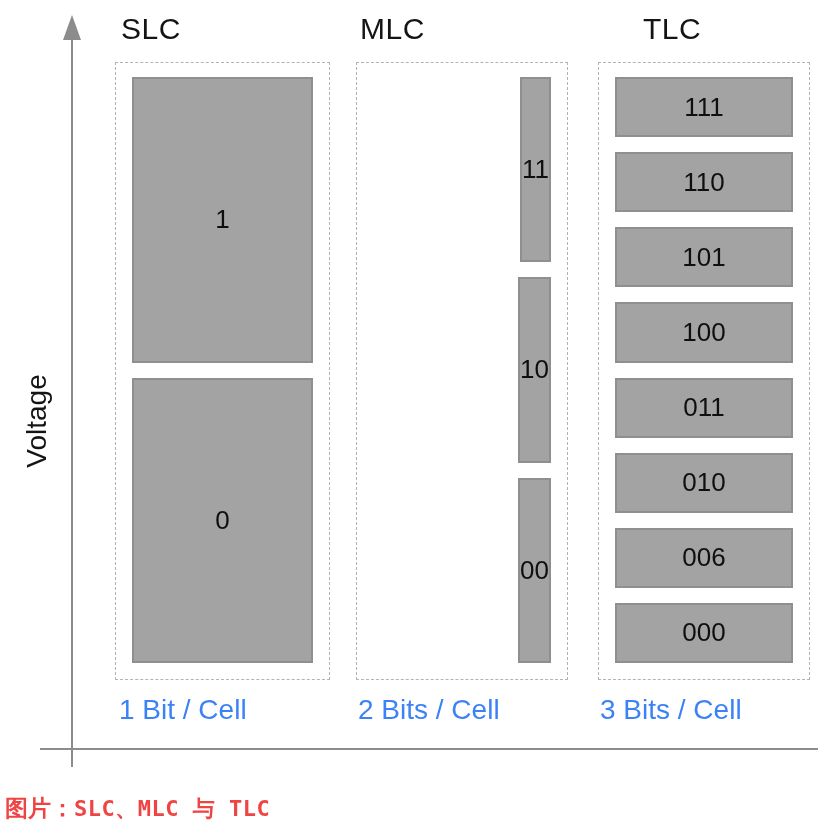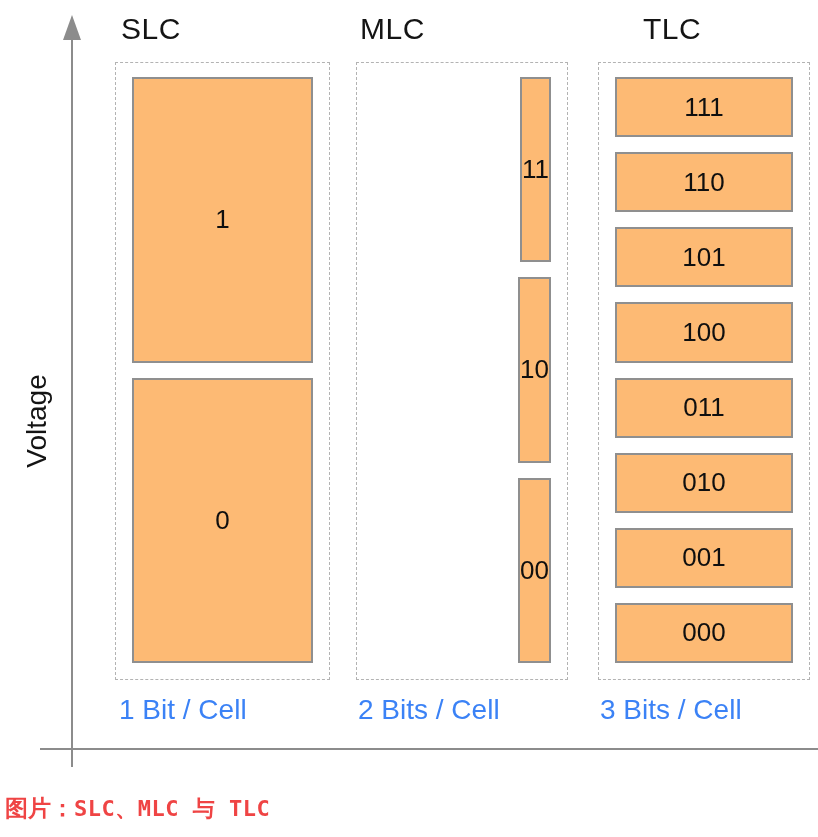--- a/index.html
+++ b/index.html
@@ -70,21 +70,21 @@
     gap: 15px;
   }
   .cont-slc { left: 115px; width: 215px; }
   .cont-mlc { left: 356px; width: 212px; align-items: flex-end; }
   .cont-tlc { left: 598px; width: 212px; }
 
   .cell {
     flex: 1;
     box-sizing: border-box;
     border: 2px solid #8f8f8f;
-    background: #fdba74;
+    background: #a3a3a3;
     display: flex;
     align-items: center;
     justify-content: center;
     font-size: 26px;
     color: #0f0f0f;
   }
 
   
   .bits-label {
     position: absolute;
@@ -137,21 +137,21 @@
     <div class="cell">00</div>
   </div>
 
   <div class="col-container cont-tlc">
     <div class="cell">111</div>
     <div class="cell">110</div>
     <div class="cell">101</div>
     <div class="cell">100</div>
     <div class="cell">011</div>
     <div class="cell">010</div>
-    <div class="cell">001</div>
+    <div class="cell">006</div>
     <div class="cell">000</div>
   </div>
 
   <div class="bits-label bits-slc">1 Bit / Cell</div>
   <div class="bits-label bits-mlc">2 Bits / Cell</div>
   <div class="bits-label bits-tlc">3 Bits / Cell</div>
 
   <div class="caption">
     <span>图片：</span><span class="latin">SLC、MLC 与 TLC</span>
   </div>

